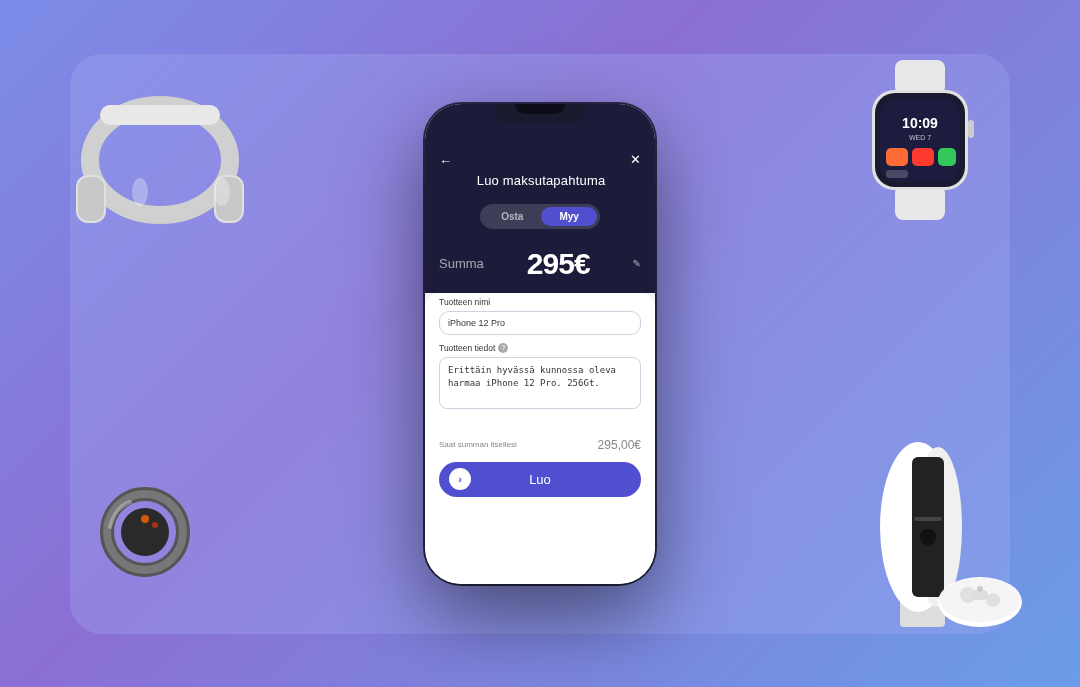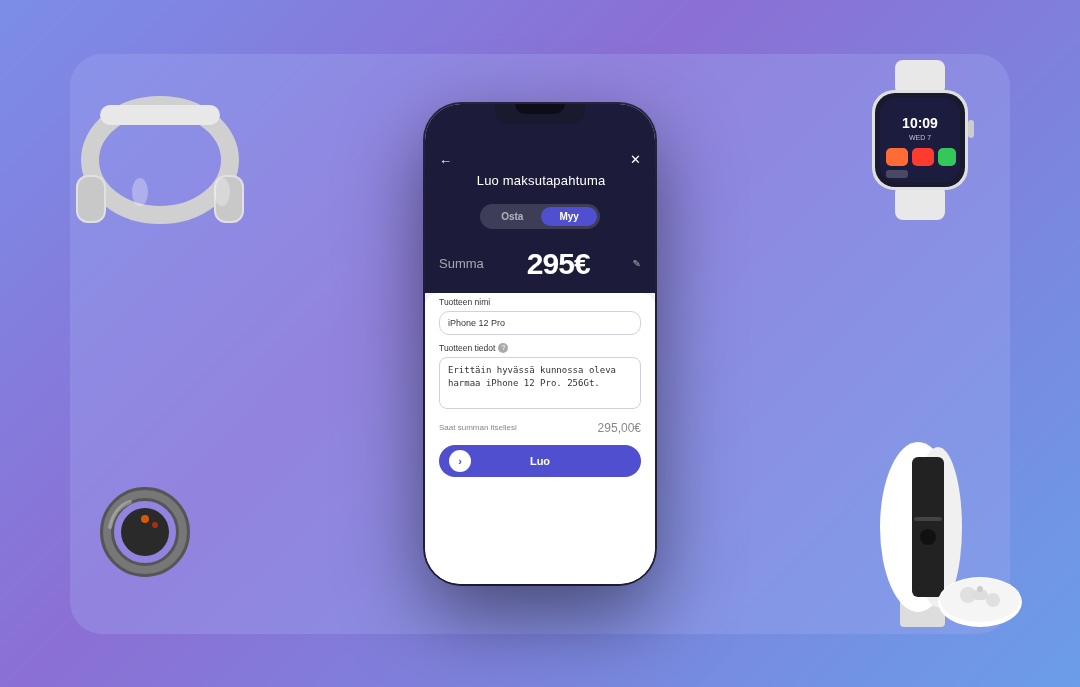--- a/index.html
+++ b/index.html
@@ -228,21 +228,21 @@
       font-size: 7px;
       display: flex;
       align-items: center;
       justify-content: center;
     }
 
     .summary-row {
       display: flex;
       justify-content: space-between;
       align-items: center;
-      margin: 8px 0 10px;
+      margin: 25px 0 10px;
     }
 
     .summary-label {
       font-size: 8px;
       color: #888;
     }
 
     .summary-value {
       font-size: 12px;
       color: #888;
@@ -275,22 +275,22 @@
     }
 
     .btn-arrow {
       color: #4f4fcf;
       font-size: 11px;
       font-weight: bold;
     }
 
     .btn-text {
       color: white;
-      font-size: 11px;
-      font-weight: 700;
+      font-size: 13px;
+      font-weight: 400;
     }
 
     .phone-home-bar {
       position: absolute;
       bottom: 6px;
       left: 50%;
       transform: translateX(-50%);
       width: 80px;
       height: 3px;
       background: rgba(255,255,255,0.4);

